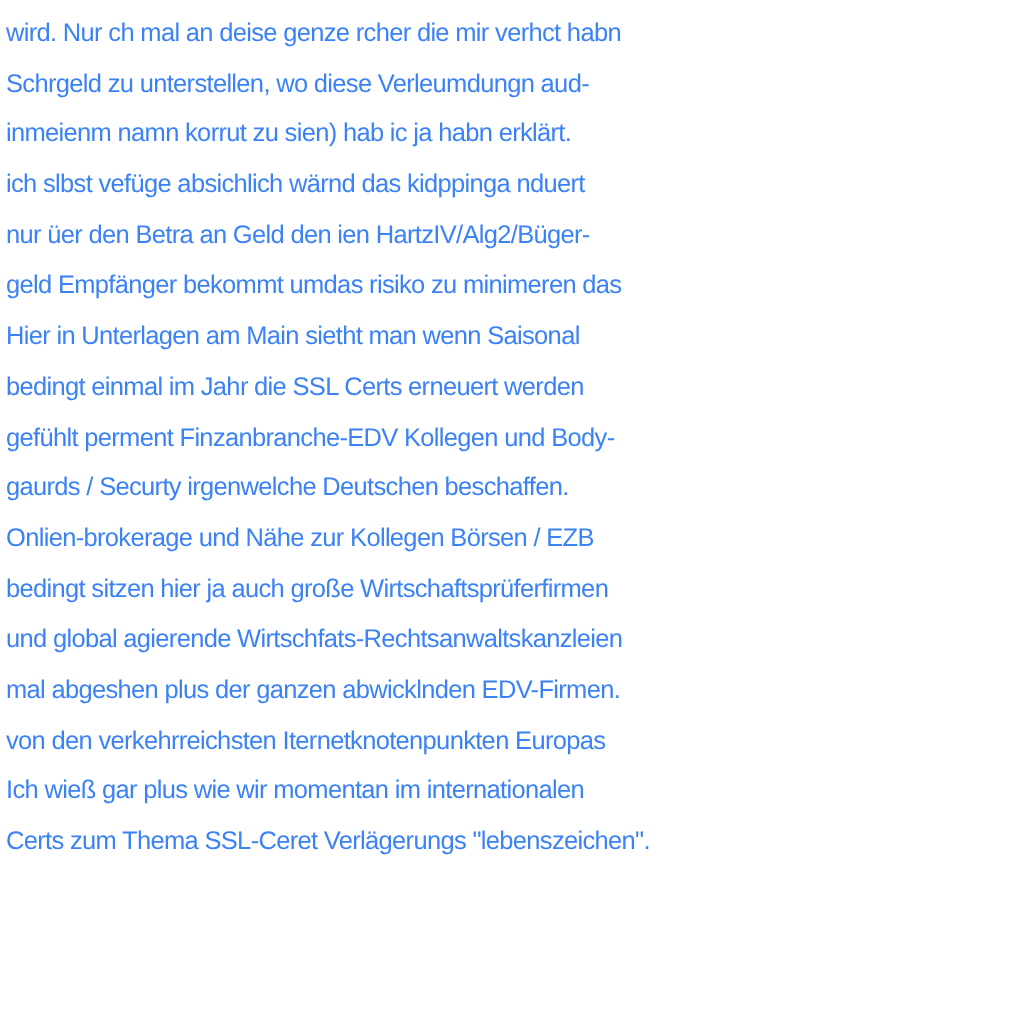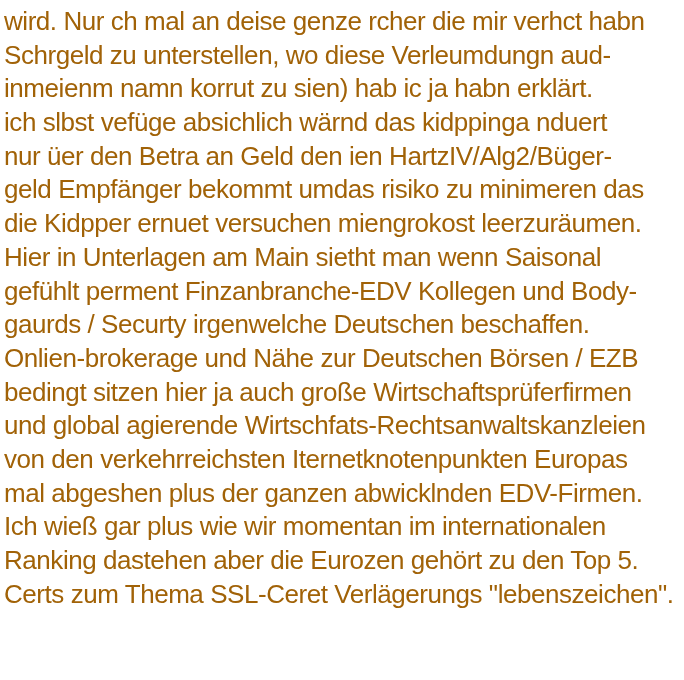--- a/index.html
+++ b/index.html
@@ -10,48 +10,47 @@
   .page {
     width: 684px;
     height: 680px;
     background: #ffffff;
     overflow: hidden;
     box-sizing: border-box;
     padding: 5px 2px 0 4px;
   }
   .textblock {
     font-family: "Liberation Sans", "DejaVu Sans", sans-serif;
-    font-size: 26px;
+    font-size: 17px;
     line-height: 33.7px;
-    color: #a16207;
+    color: #3b82f6;
     letter-spacing: -0.45px;
     white-space: nowrap;
     font-weight: 400;
   }
   .textline {
     height: 33.7px;
   }
 </style>
 </head>
 <body>
 
 <div class="page">
   <div class="textblock">
     <div class="textline">wird. Nur ch mal an deise genze rcher die mir verhct habn</div>
     <div class="textline">Schrgeld zu unterstellen, wo diese Verleumdungn aud-</div>
     <div class="textline">inmeienm namn korrut zu sien) hab ic ja habn erklärt.</div>
     <div class="textline">ich slbst vefüge absichlich wärnd das kidppinga nduert</div>
     <div class="textline">nur üer den Betra an Geld den ien HartzIV/Alg2/Büger-</div>
     <div class="textline">geld Empfänger bekommt umdas risiko zu minimeren das</div>
-    <div class="textline">die Kidpper ernuet versuchen miengrokost leerzuräumen.</div>
     <div class="textline">Hier in Unterlagen am Main sietht man wenn Saisonal</div>
+    <div class="textline">bedingt einmal im Jahr die SSL Certs erneuert werden</div>
     <div class="textline">gefühlt perment Finzanbranche-EDV Kollegen und Body-</div>
     <div class="textline">gaurds / Securty irgenwelche Deutschen beschaffen.</div>
-    <div class="textline">Onlien-brokerage und Nähe zur Deutschen Börsen / EZB</div>
+    <div class="textline">Onlien-brokerage und Nähe zur Kollegen Börsen / EZB</div>
     <div class="textline">bedingt sitzen hier ja auch große Wirtschaftsprüferfirmen</div>
     <div class="textline">und global agierende Wirtschfats-Rechtsanwaltskanzleien</div>
+    <div class="textline">mal abgeshen plus der ganzen abwicklnden EDV-Firmen.</div>
     <div class="textline">von den verkehrreichsten Iternetknotenpunkten Europas</div>
-    <div class="textline">mal abgeshen plus der ganzen abwicklnden EDV-Firmen.</div>
     <div class="textline">Ich wieß gar plus wie wir momentan im internationalen</div>
-    <div class="textline">Ranking dastehen aber die Eurozen gehört zu den Top 5.</div>
     <div class="textline">Certs zum Thema SSL-Ceret Verlägerungs "lebenszeichen".</div>
   </div>
 </div>
 
 </body></html>

